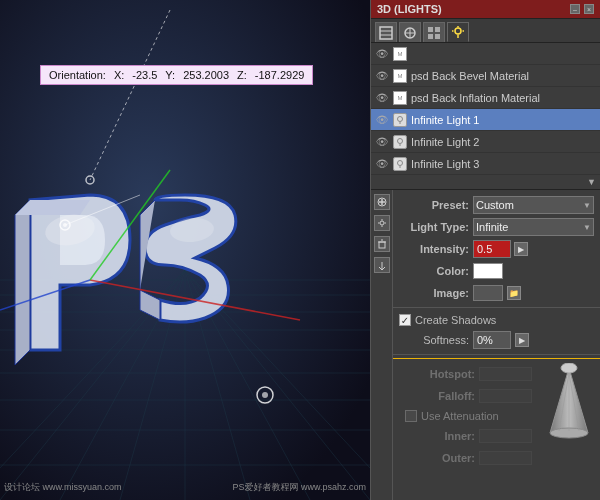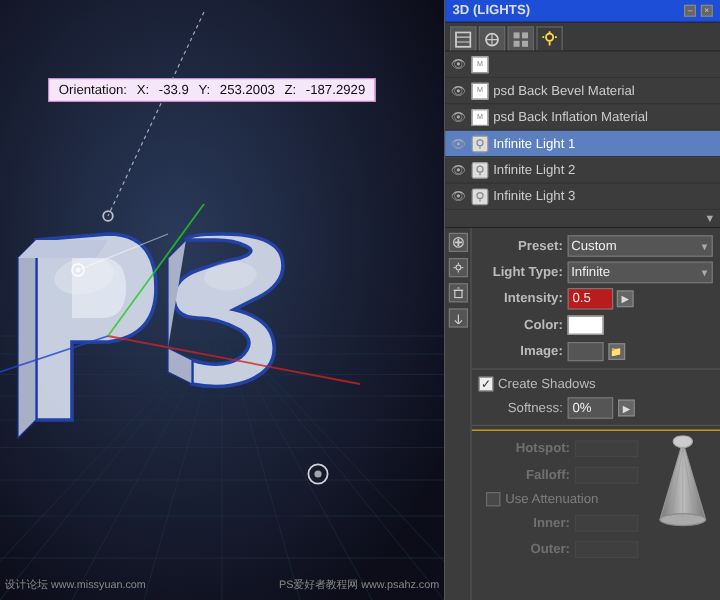--- a/index.html
+++ b/index.html
@@ -58,21 +58,21 @@
       width: 230px;
       height: 500px;
       background: #3c3c3c;
       border-left: 1px solid #555;
       display: flex;
       flex-direction: column;
     }
 
     
     .panel-titlebar {
-      background: #1d4ed8;
+      background: #7f1d1d;
       display: flex;
       align-items: center;
       justify-content: space-between;
       padding: 3px 6px;
       border-bottom: 1px solid #222;
     }
     .panel-title {
       color: #ddd;
       font-size: 11px;
       font-weight: bold;
@@ -391,21 +391,21 @@
       <circle cx="65" cy="225" r="5" fill="none" stroke="white" stroke-width="1.5" opacity="0.8"></circle>
       <circle cx="65" cy="225" r="2" fill="white" opacity="0.7"></circle>
 
       <line x1="65" y1="225" x2="140" y2="195" stroke="white" stroke-width="1" opacity="0.5"></line>
     </svg>
 
     
     <div class="orientation-bar">
       <span>Orientation:</span>
       <span>X:</span>
-      <span>-33.9</span>
+      <span>-23.5</span>
       <span>Y:</span>
       <span>253.2003</span>
       <span>Z:</span>
       <span>-187.2929</span>
     </div>
 
     <div class="watermark-left">设计论坛 www.missyuan.com</div>
     <div class="watermark-right">PS爱好者教程网 www.psahz.com</div>
   </div>
 

